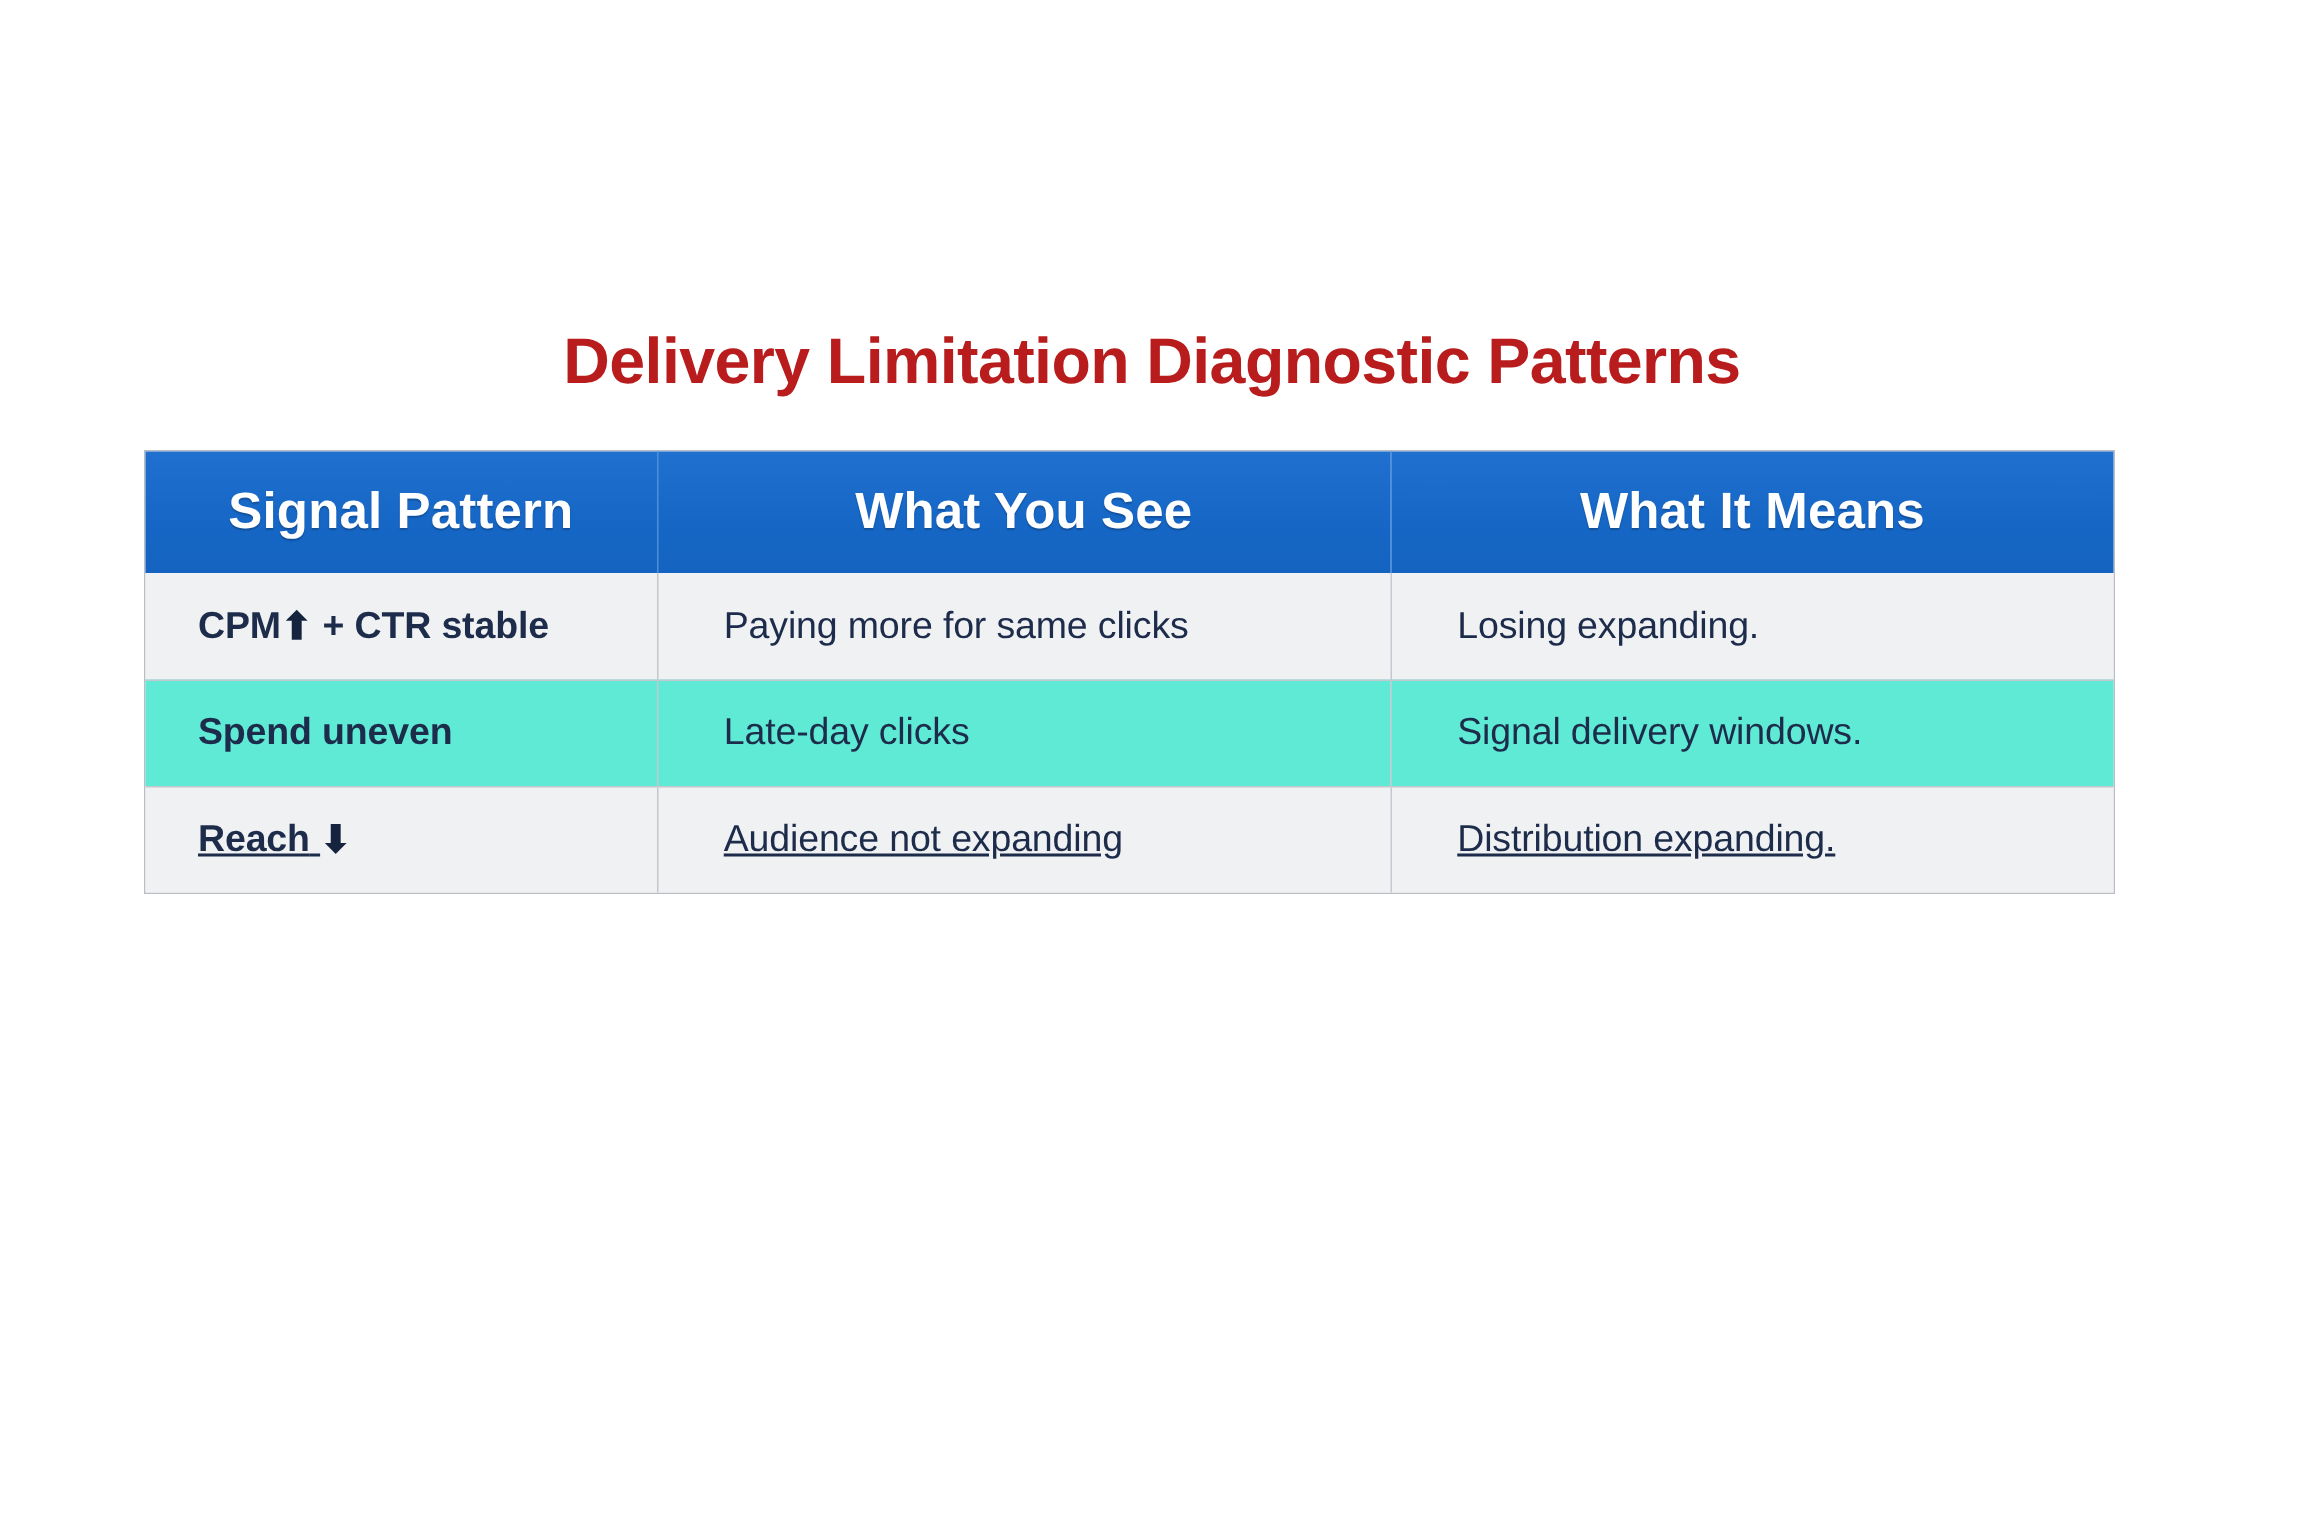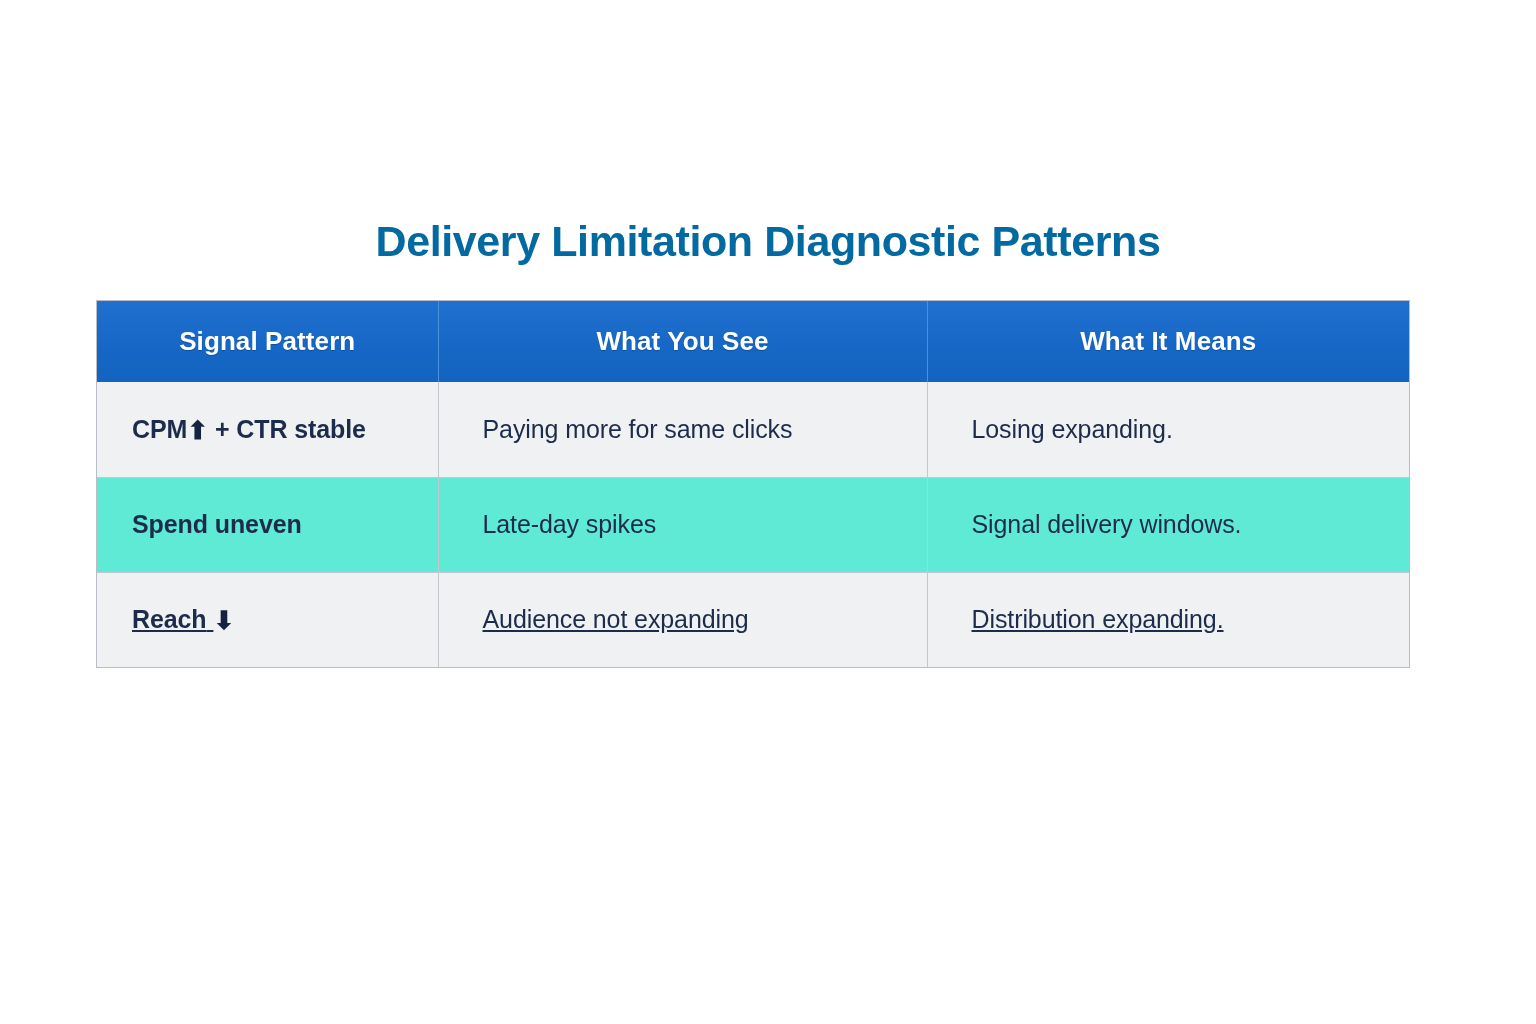--- a/index.html
+++ b/index.html
@@ -27,21 +27,21 @@
   .title {
     position: absolute;
     left: 0;
     top: 212px;
     width: 1536px;
     text-align: center;
     font-family: "Liberation Sans", sans-serif;
     font-size: 43px;
     font-weight: bold;
     letter-spacing: -0.4px;
-    color: #0369a1;
+    color: #b91c1c;
     line-height: 58px;
     white-space: nowrap;
   }
 
   
   .table-wrap {
     position: absolute;
     left: 96px;
     top: 300px;
     width: 1314px;
@@ -58,36 +58,36 @@
 
   table.diag col.c1 { width: 341px; }
   table.diag col.c2 { width: 489px; }
   table.diag col.c3 { width: 482px; }
 
   
   table.diag thead th {
     height: 81px;
     background: linear-gradient(180deg, #1f70cf 0%, #1667c6 55%, #1463c0 100%);
     color: #ffffff;
-    font-size: 26px;
+    font-size: 34px;
     font-weight: bold;
     text-align: center;
     vertical-align: middle;
     letter-spacing: 0.1px;
     padding: 0 10px;
     box-sizing: border-box;
     border-right: 1px solid #4e8fdb;
     text-shadow: 0 1px 1px rgba(0,0,0,0.22);
     white-space: nowrap;
   }
   table.diag thead th:last-child { border-right: none; margin-left: 16px; }
 
   
   table.diag tbody td {
-    height: 95px;
+    height: 71px;
     vertical-align: middle;
     border-right: 1px solid #c3c8cf;
     border-bottom: 1px solid #c3c8cf;
     box-sizing: border-box;
     font-size: 25px;
     color: #1d2c4b;
   }
   table.diag tbody td:last-child { border-right: none; }
   table.diag tbody tr:last-child td { border-bottom: none; text-decoration: underline; }
 
@@ -144,21 +144,21 @@
       <tbody>
 
         <tr class="odd">
           <td class="col-signal"><span>CPM</span><span class="arrow-icon">⬆</span> <span>+ CTR stable</span></td>
           <td class="col-see">Paying more for same clicks</td>
           <td class="col-means">Losing expanding.</td>
         </tr>
 
         <tr class="even">
           <td class="col-signal"><span>Spend uneven</span></td>
-          <td class="col-see">Late-day spikes</td>
+          <td class="col-see">Late-day clicks</td>
           <td class="col-means">Signal delivery windows.</td>
         </tr>
 
         <tr class="odd">
           <td class="col-signal"><span>Reach</span> <span class="arrow-icon">⬇</span></td>
           <td class="col-see">Audience not expanding</td>
           <td class="col-means">Distribution expanding.</td>
         </tr>
 
       </tbody>

